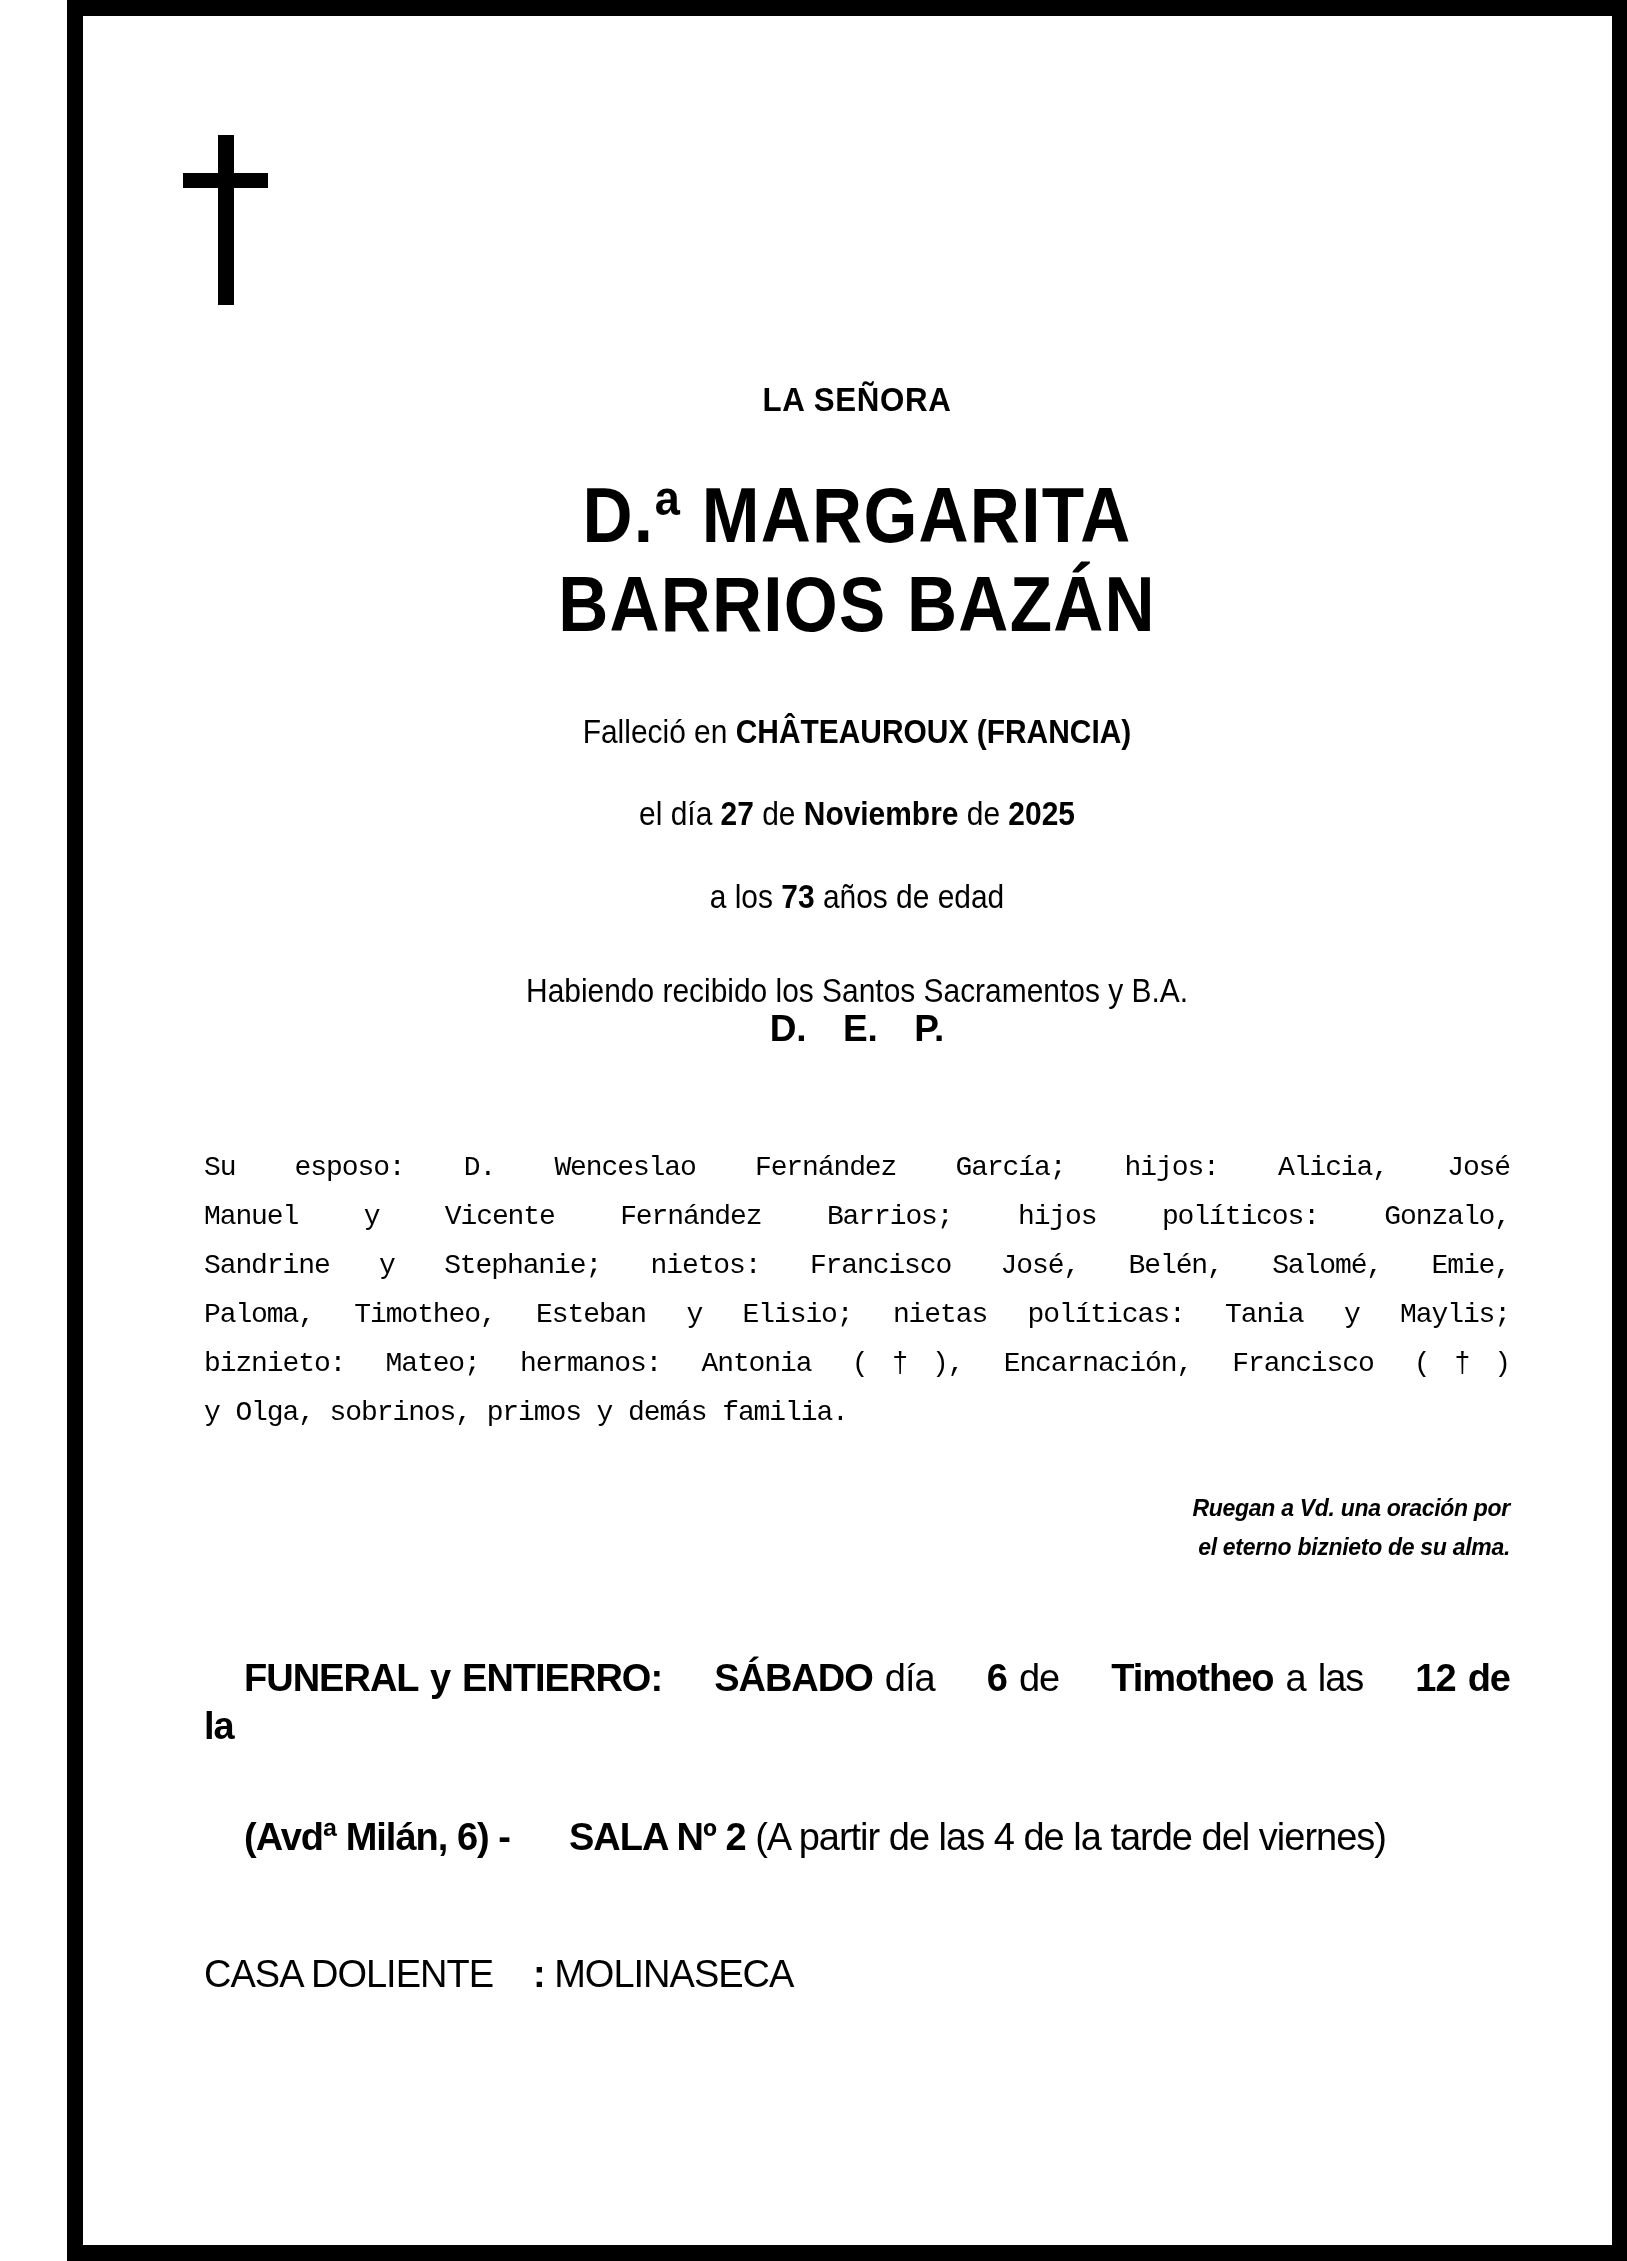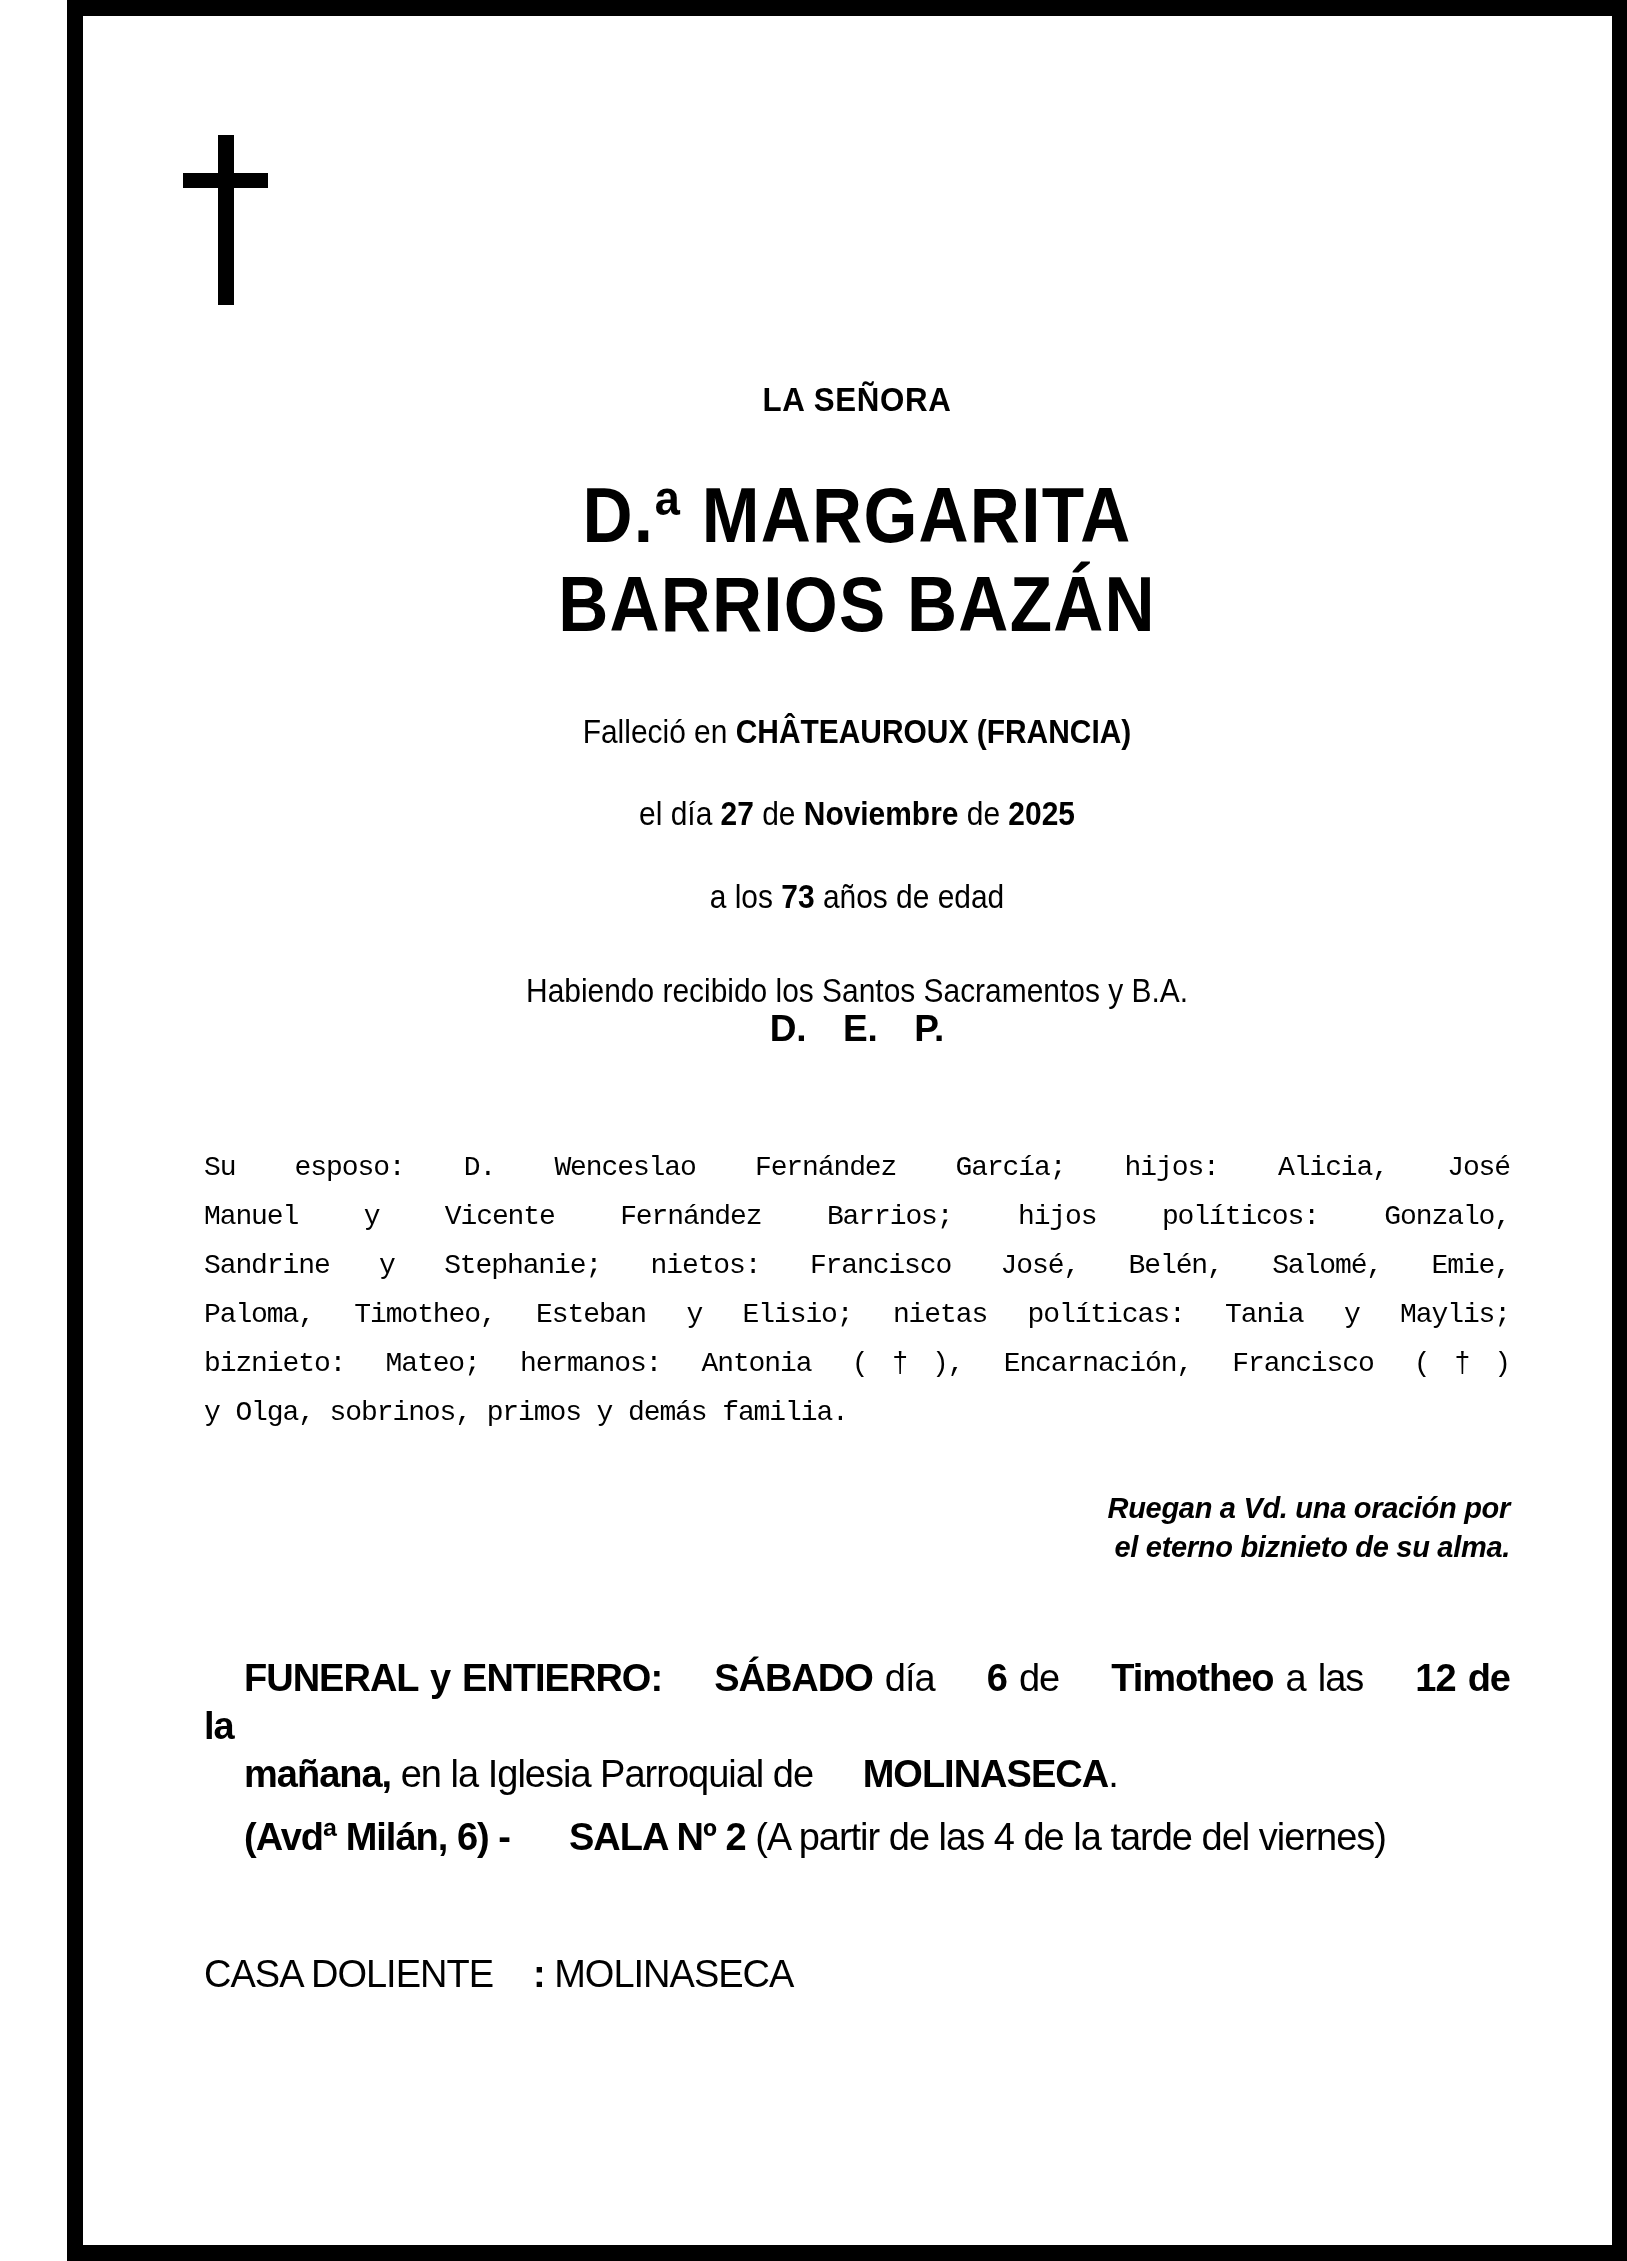--- a/index.html
+++ b/index.html
@@ -102,21 +102,21 @@
     }
     .prayer {
       position: absolute;
       left: 889px;
       top: 1489px;
       width: 621px;
       text-align: right;
       font-family: "Liberation Sans", "DejaVu Sans", sans-serif;
       font-style: italic;
       font-weight: bold;
-      font-size: 29px;
+      font-size: 23px;
       line-height: 39px;
       letter-spacing: -0.3px;
     }
     .prayer span { display: block; }
     .section {
       position: absolute;
       left: 204px;
       width: 1306px;
       font-family: "Liberation Sans", "DejaVu Sans", sans-serif;
       font-size: 38px;
@@ -187,21 +187,20 @@
   <span class="lline">y Olga, sobrinos, primos y demás familia.</span>
 </div>
 
 <div class="prayer">
   <span>Ruegan a Vd. una oración por</span>
   <span>el eterno biznieto de su alma.</span>
 </div>
 
 <div class="section funeral">
   <span class="jline"><b>FUNERAL y ENTIERRO:</b> <b>SÁBADO</b><span> día </span><b>6</b><span> de </span><b>Timotheo</b><span> a las </span><b>12 de la</b></span>
-  <span class="lline"><b>mañana,</b><span> en la Iglesia Parroquial de </span><b>MOLINASECA</b><span>.</span></span>
 </div>
 
 <div class="section capilla">
   <span class="lline"><b>(Avdª Milán, 6) -</b>&nbsp;&nbsp;<b>SALA Nº 2</b><span> (A partir de las 4 de la tarde del viernes)</span></span>
 </div>
 
 <div class="section casa">
   <span>CASA DOLIENTE</span><b>:</b><span> MOLINASECA</span>
 </div>
 

